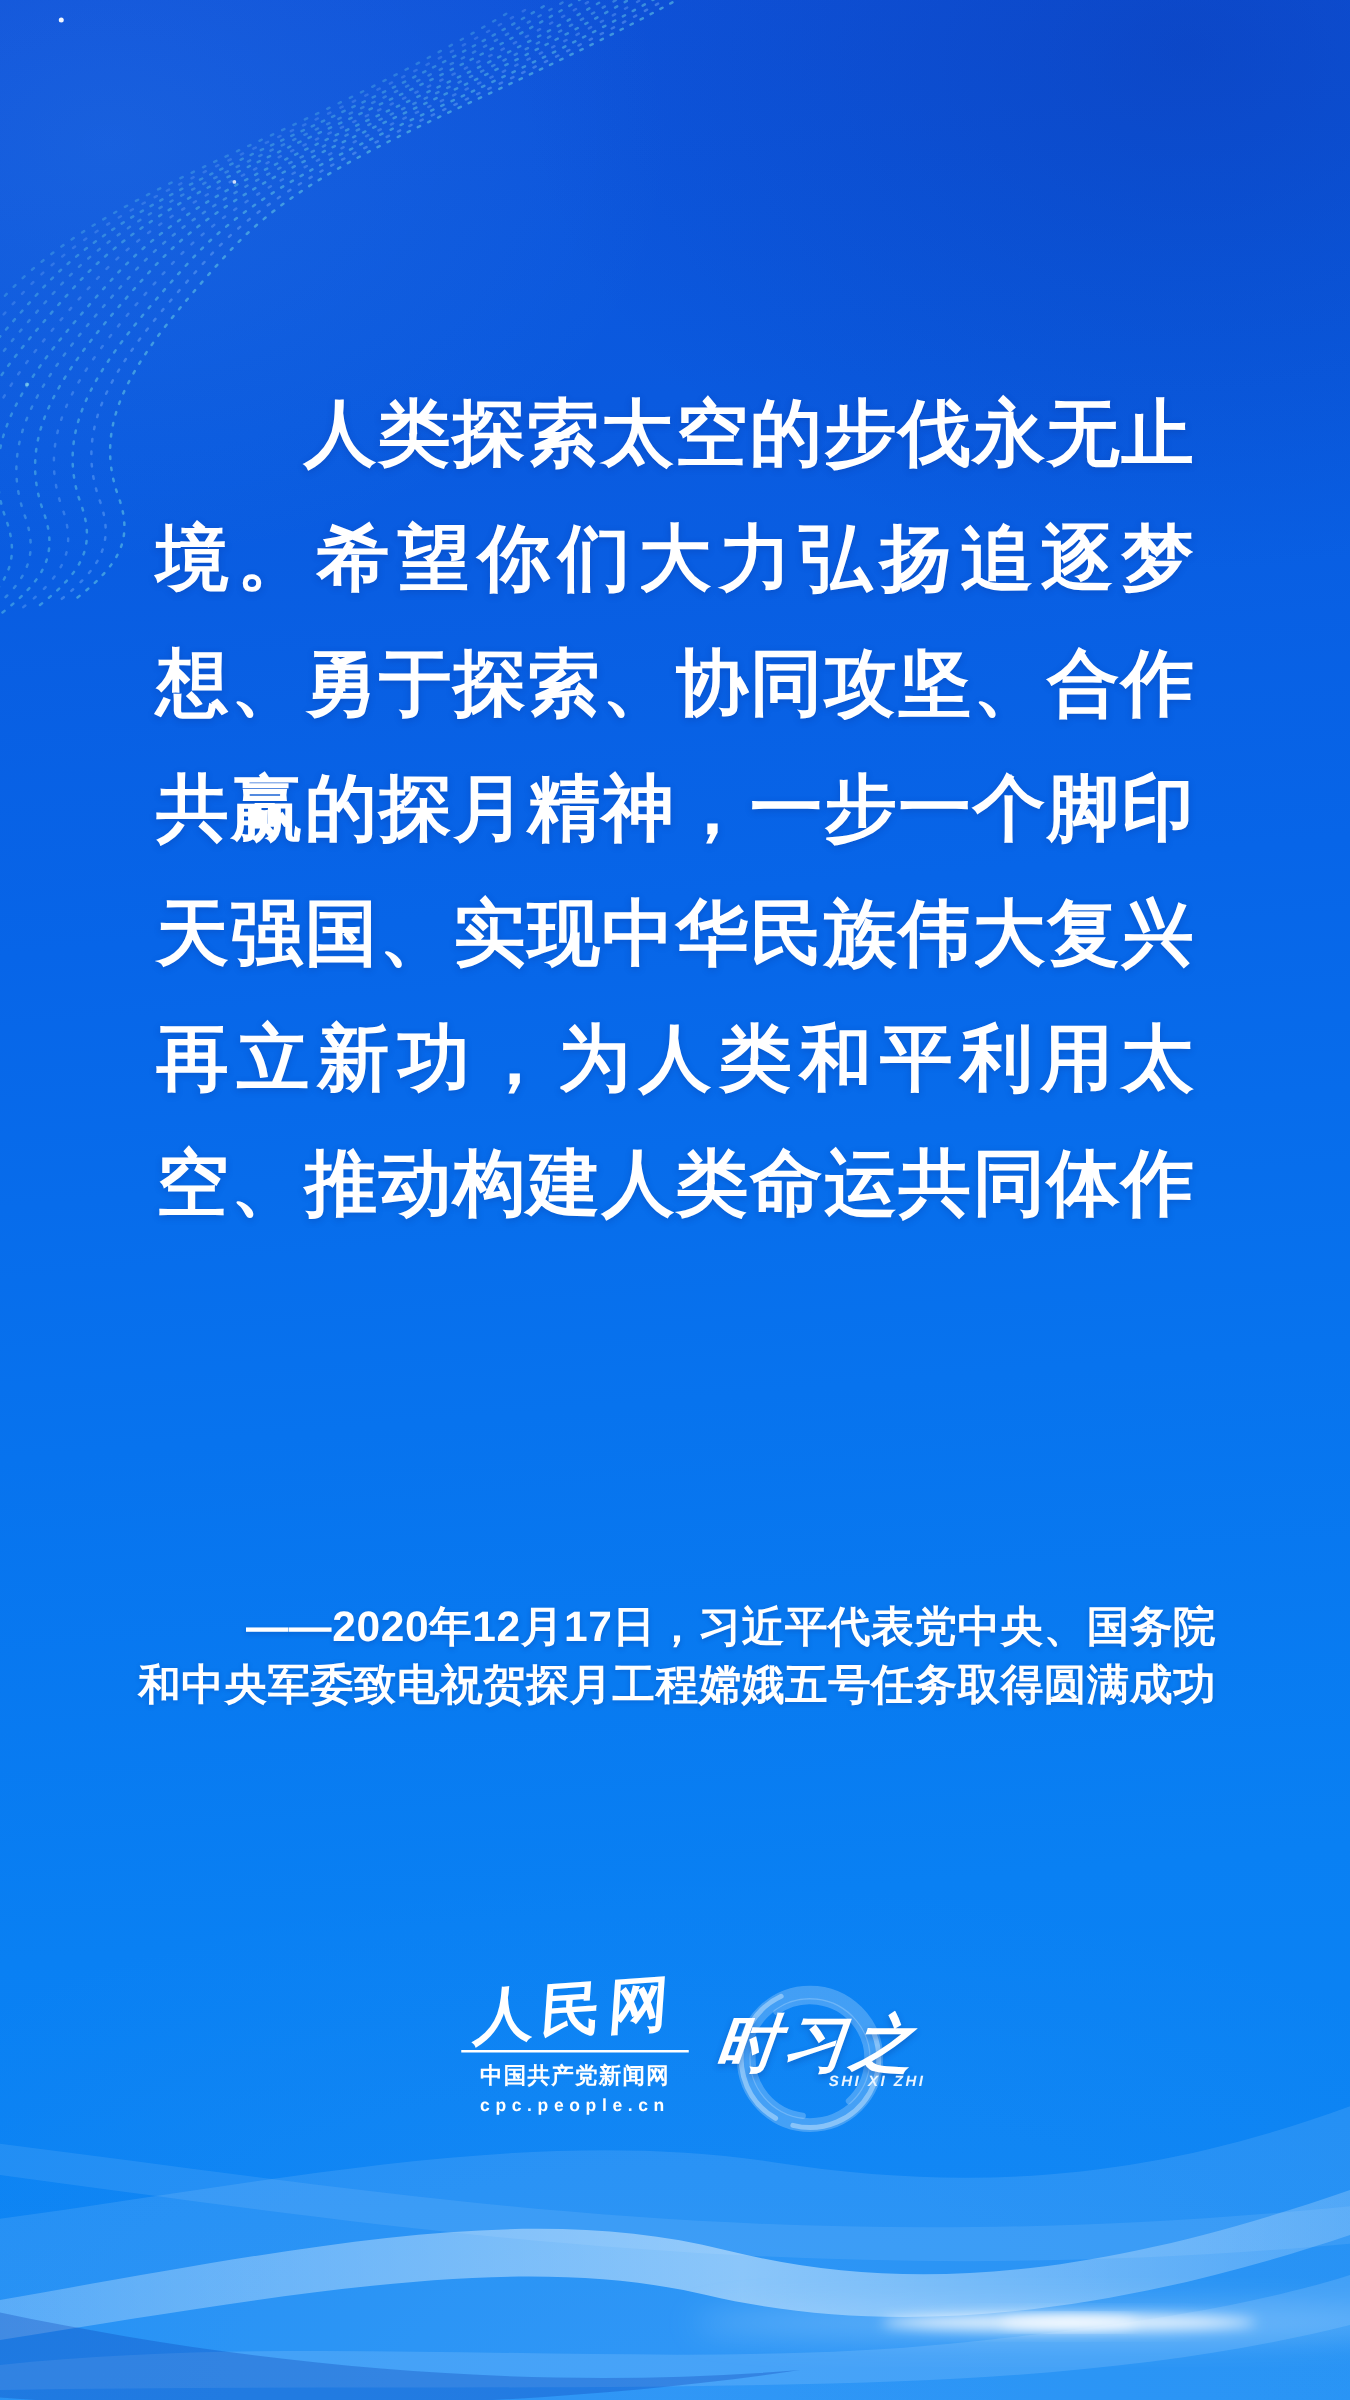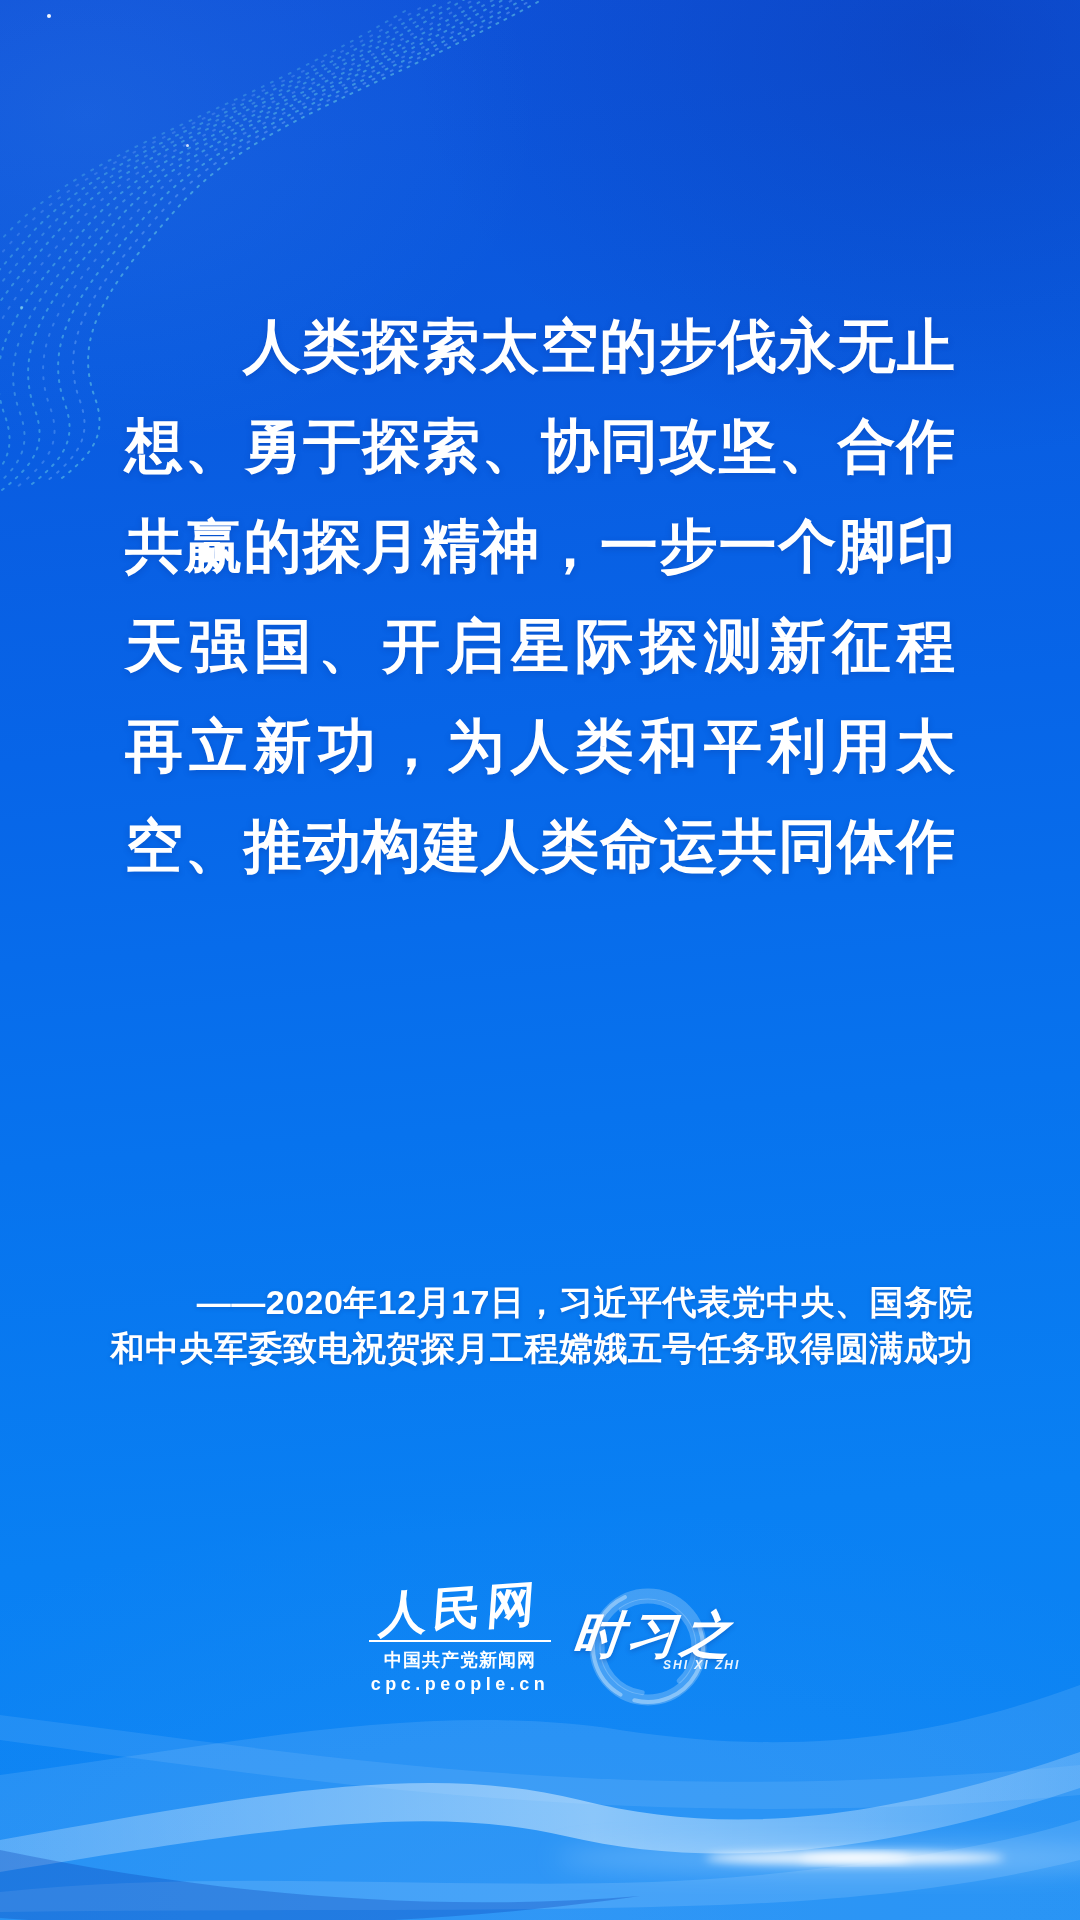--- a/index.html
+++ b/index.html
@@ -37,21 +37,21 @@
   }
   .attribution .aline{white-space:nowrap;}
   .footer{position:absolute;left:0;top:1578px;width:1080px;height:150px;color:#fff;}
   .people-logo{position:absolute;left:355px;top:4px;width:210px;text-align:center;}
   .people-brand{
     font-family:"Liberation Serif",serif;font-weight:700;font-size:48px;line-height:54px;
     transform:rotate(-4deg) skewX(-8deg);letter-spacing:6px;
   }
   .people-rule{width:182px;height:2px;background:#ffffff;margin:4px auto 5px auto;}
   .people-site{font-size:18px;font-weight:700;letter-spacing:1px;line-height:26px;white-space:nowrap;}
-  .people-url{font-size:18px;font-weight:700;letter-spacing:4.5px;line-height:22px;white-space:nowrap;}
+  .people-url{font-size:14px;font-weight:700;letter-spacing:4.5px;line-height:22px;white-space:nowrap;}
   .sxz-logo{position:absolute;left:565px;top:8px;width:170px;height:135px;}
   .sxz-ring{position:absolute;left:22px;top:0px;}
   .sxz-brand{
     position:absolute;left:8px;top:16px;z-index:2;
     font-size:50px;font-weight:900;font-style:italic;letter-spacing:4px;
     transform:skewX(-6deg);white-space:nowrap;
     text-shadow:0 2px 5px rgba(8,40,130,0.3);
   }
   .sxz-rom{
     position:absolute;left:98px;top:72px;z-index:2;
@@ -85,23 +85,24 @@
     <use href="#arc" transform="translate(-180,36)" stroke="#6fd8e6" stroke-opacity="0.28" stroke-dasharray="2 8"></use>
   </g>
 </svg>
 
 <div class="speck" style="left:47px;top:14px;width:4px;height:4px;opacity:.95;"></div>
 <div class="speck" style="left:186px;top:144px;width:3px;height:3px;opacity:.8;"></div>
 <div class="speck" style="left:20px;top:306px;width:3px;height:3px;opacity:.6;background:#9fe6f2;"></div>
 
 <div class="quote">
   <div class="qline first">人类探索太空的步伐永无止</div>
+  <div class="qline">境。希望你们大力弘扬追逐梦</div>
   <div class="qline">想、勇于探索、协同攻坚、合作</div>
   <div class="qline">共赢的探月精神，一步一个脚印</div>
-  <div class="qline">天强国、开启星际探测新征程</div>
+  <div class="qline">天强国、实现中华民族伟大复兴</div>
   <div class="qline">再立新功，为人类和平利用太</div>
   <div class="qline">空、推动构建人类命运共同体作</div>
 </div>
 
 <div class="attribution">
   <div class="aline">——2020年12月17日，习近平代表党中央、国务院</div>
   <div class="aline">和中央军委致电祝贺探月工程嫦娥五号任务取得圆满成功</div>
 </div>
 
 <div class="footer">

